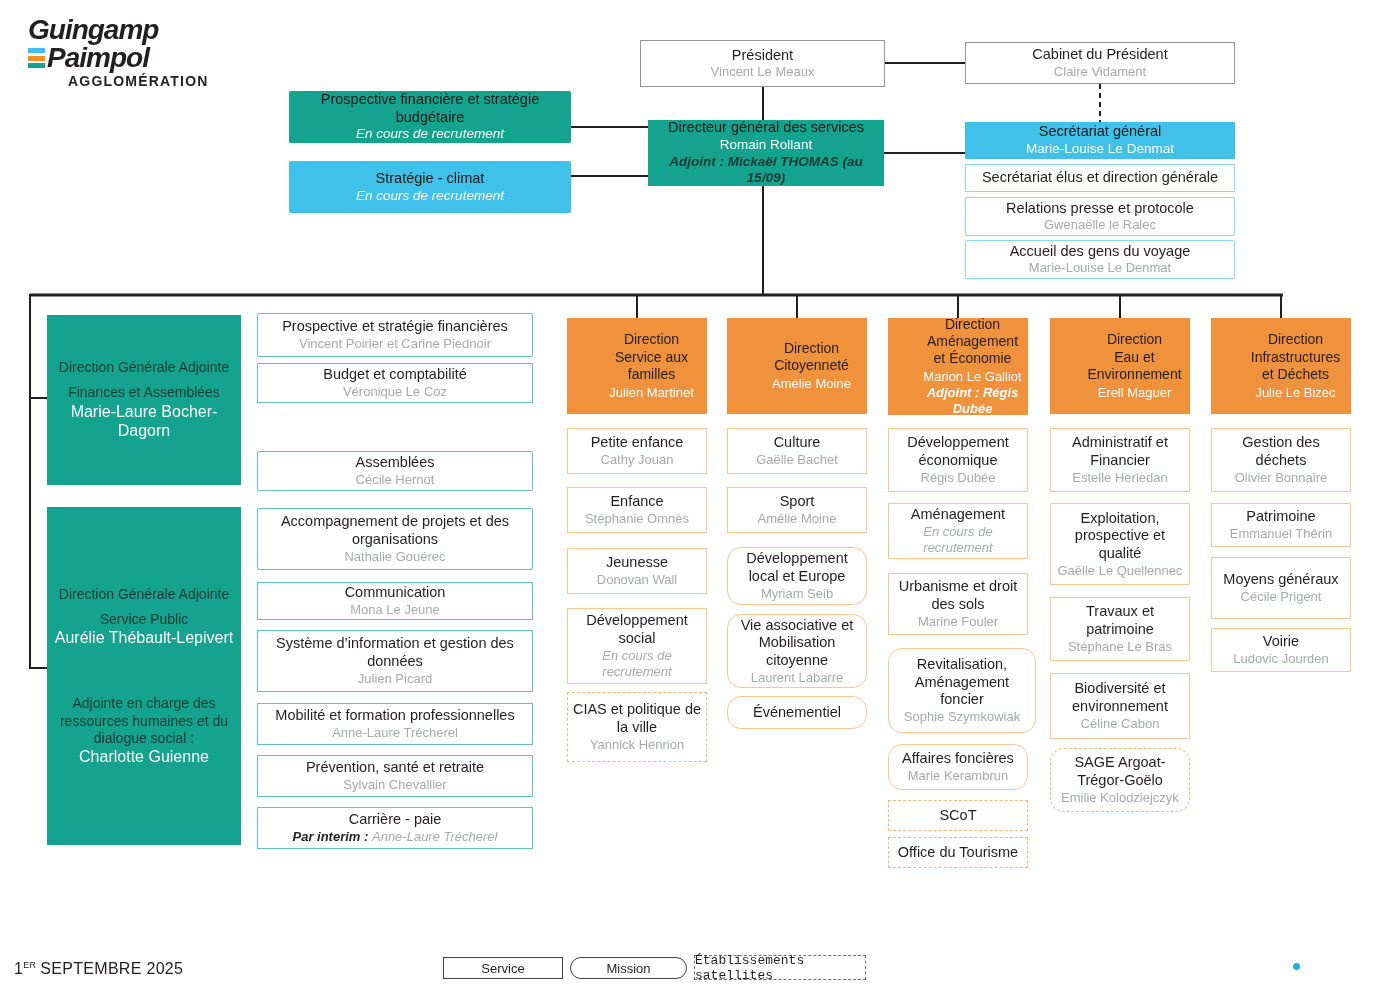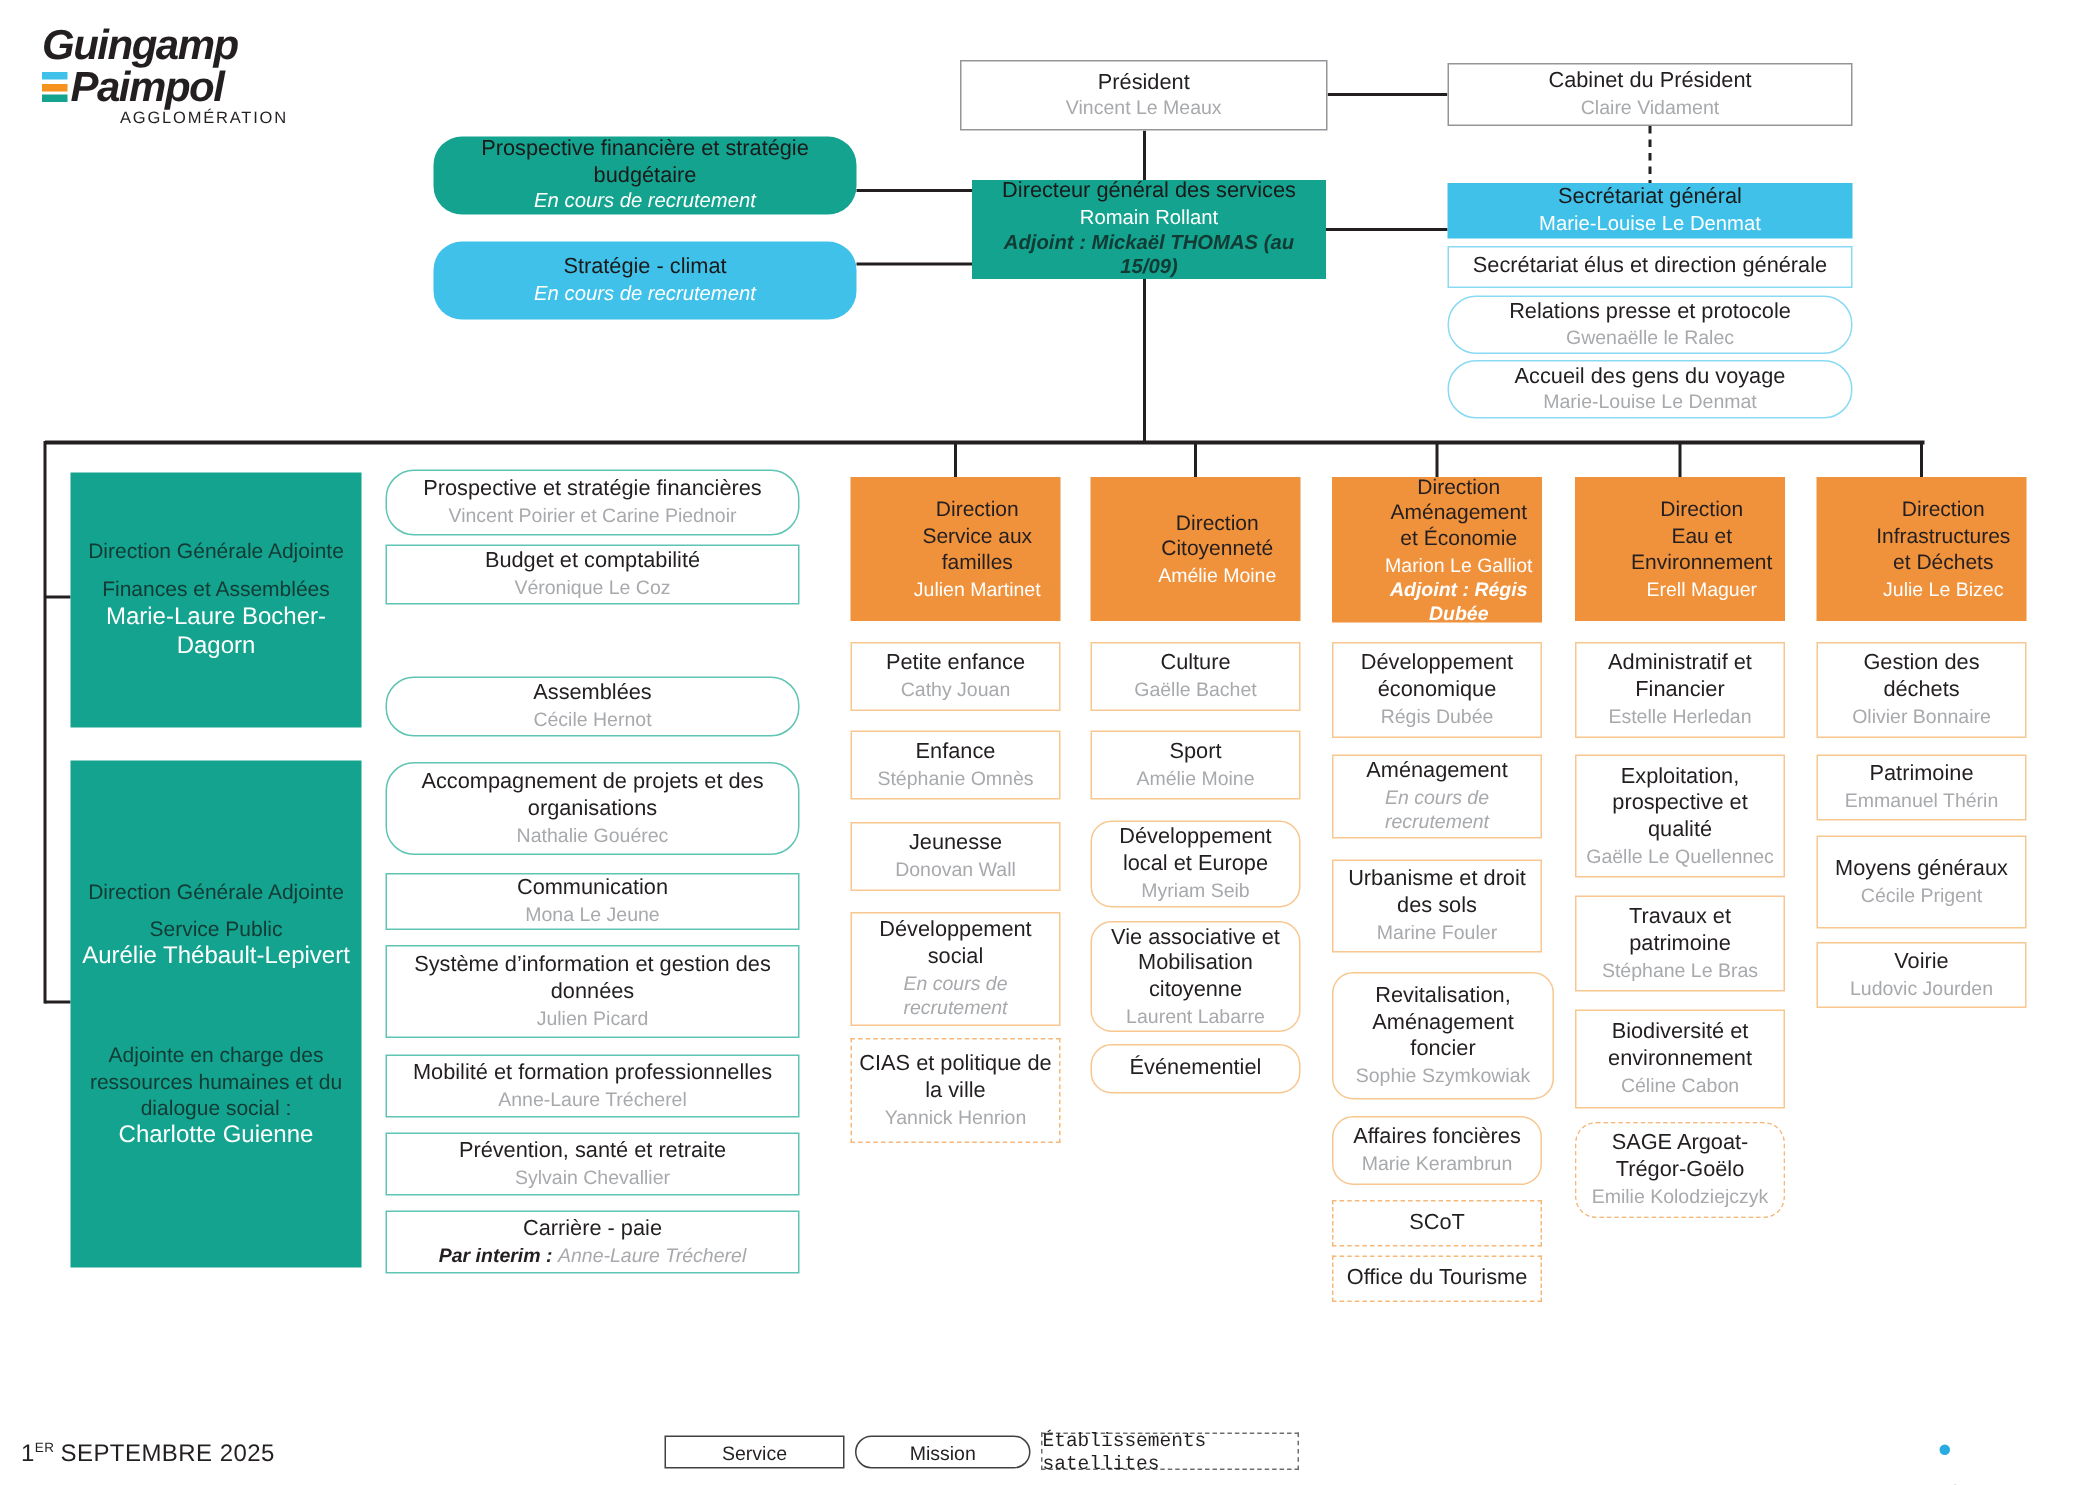--- a/index.html
+++ b/index.html
@@ -11,21 +11,21 @@
        align-items:center;text-align:center;background:#fff;padding:2px 3px;line-height:1.22;}
   .title{font-size:14.5px;color:#231F20;}
   .name{font-size:13px;color:#A7A9AC;}
   .it{font-style:italic;}
 
   .b-gray{border:1.5px solid #939598;}
   .b-teal{border:1.5px solid #5FC4B4;}
   .b-blue{border:1.5px solid #8ADAF3;}
   .b-orange{border:1.5px solid #F8C790;}
   .dash-orange{border:1.7px dashed #F5B878;}
-  .rnd{border-radius:19px;}
+  .rnd{border-radius:2px;}
   .rnd-sm{border-radius:14px;}
 
   .fill-teal{background:#14A38E;border:none;}
   .fill-blue{background:#3FC1E9;border:none;}
   .fill-orange{background:#F0913B;border:none;padding-left:32px;}
   .fill-teal .title,.fill-blue .title,.fill-orange .title{color:#1A1A1A;}
   .wname{font-size:13.5px;color:#fff;}
   .wstatus{font-size:13.5px;color:#fff;font-style:italic;}
   .dkadj{font-size:13.5px;color:#113b34;font-style:italic;font-weight:bold;}
 
@@ -38,21 +38,21 @@
 
   
   .logo{position:absolute;left:28px;top:16px;color:#231F20;}
   .logo-w1,.logo-w2{font-size:28px;font-weight:bold;font-style:italic;letter-spacing:-1px;line-height:1.0;}
   .logo-row{display:flex;align-items:center;}
   .bars{display:inline-flex;flex-direction:column;gap:2.5px;margin-right:2px;}
   .bar{display:block;width:17px;height:5px;}
   .bar.b1{background:#3FC1E9;}
   .bar.b2{background:#F6921E;}
   .bar.b3{background:#14A38E;}
-  .logo-sub{font-size:11px;letter-spacing:1.2px;margin-left:52px;margin-top:1px;}
+  .logo-sub{font-size:14px;letter-spacing:1.2px;margin-left:40px;margin-top:1px;font-weight:bold;}
 
   
   .date{position:absolute;left:14px;top:960px;font-size:16px;color:#231F20;letter-spacing:0.3px;}
   .date sup{font-size:9px;}
   .date .date-rest{margin-left:4px;}
   .legend-box{position:absolute;box-sizing:border-box;display:flex;align-items:center;justify-content:center;
       font-size:13px;color:#231F20;background:#fff;}
   .lg-rect{border:1.8px solid #404041;}
   .lg-round{border:1.8px solid #404041;border-radius:12px;}
   .lg-dash{border:1.8px dashed #6D6E71;font-family:Liberation Mono, monospace;}

